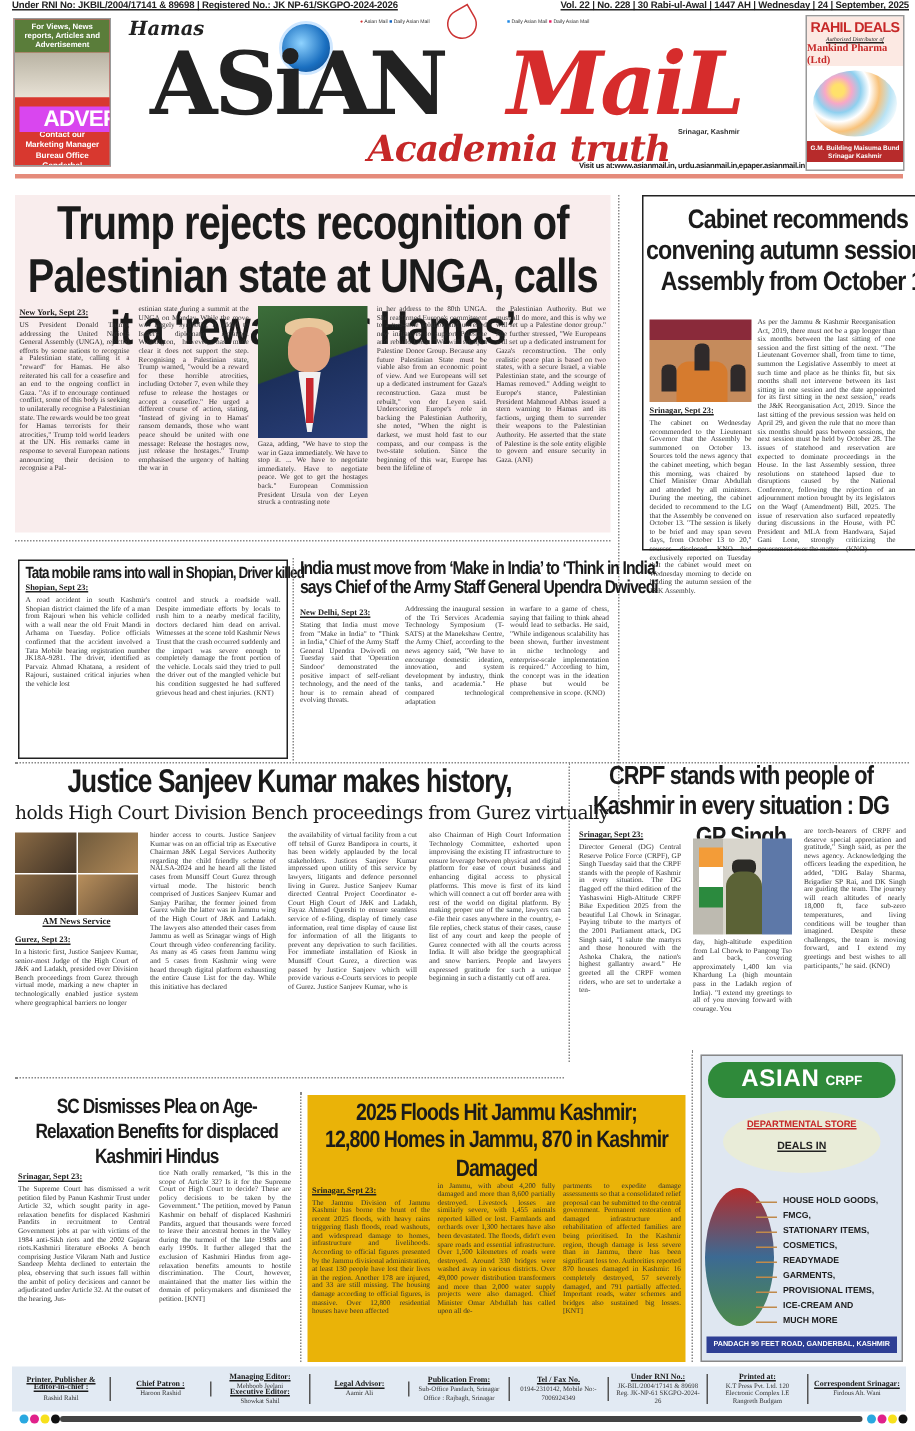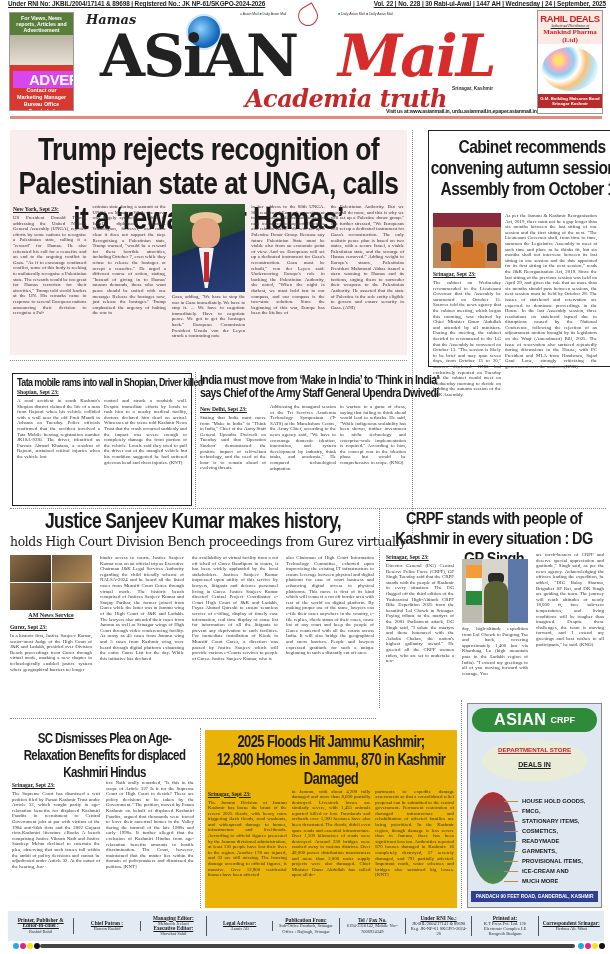--- a/index.html
+++ b/index.html
@@ -21,21 +21,21 @@
 #social2{position:absolute;left:338px;top:12px;font-family:"Liberation Sans",sans-serif;font-size:3.4px;color:#333}
 #masthead-a{position:absolute;left:100px;top:26px;font-family:"DejaVu Serif",serif;font-size:58px;font-weight:bold;color:#222;letter-spacing:-2px;line-height:60px}
 #masthead-b{position:absolute;left:338px;top:26px;font-family:"DejaVu Serif",serif;font-size:58px;font-weight:bold;font-style:italic;color:#d62c2c;letter-spacing:-2px;line-height:60px}
 #pen{position:absolute;left:298px;top:6px;width:20px;height:20px;border:1px solid #c33;border-radius:50% 0 50% 50%;transform:rotate(-30deg)}
 #tagline{position:absolute;left:245px;top:84px;font-family:"DejaVu Serif",serif;font-style:italic;font-weight:bold;font-size:24px;color:#c62828;letter-spacing:-0.5px}
 #location{position:absolute;left:452px;top:86px;font-family:"Liberation Sans",sans-serif;font-size:4.8px;font-weight:bold;color:#333}
 #visit{position:absolute;left:386px;top:108px;font-family:"Liberation Sans",sans-serif;font-size:5.2px;font-weight:bold;color:#222;letter-spacing:-0.2px}
 #ad-right{position:absolute;left:537px;top:10px;width:66px;height:104px;border:1px solid #999;background:#fff;overflow:hidden}
 #ad-right .h{background:#fce9e3;color:#c62828;font-family:"Liberation Sans",sans-serif;font-weight:bold;font-size:9.5px;text-align:center;letter-spacing:-0.4px;padding-top:2px}
 #ad-right .s{font-size:3.8px;text-align:center;font-style:italic;text-decoration:underline;font-family:"Liberation Serif",serif;background:#fce9e3}
-#ad-right .mk{color:#c62828;font-family:"Liberation Serif",serif;font-size:7px;text-align:center;font-weight:bold;background:#fce9e3}
+#ad-right .mk{color:#c62828;font-family:"Liberation Serif",serif;font-size:7px;font-weight:bold;background:#fce9e3}
 #ad-right .pill{height:44px;margin:3px 4px;border-radius:50%;background:radial-gradient(circle at 30% 30%,#ffe16b 8%,#f7a8c8 18%,#8fd0ef 30%,#ffffff 42%,#f8c27a 55%,#b8e3f5 70%,#fff 85%)}
 #ad-right .f{background:#b72b2b;color:#fff;font-family:"Liberation Sans",sans-serif;font-weight:bold;font-size:4.3px;text-align:center;padding:2px 1px;line-height:5px}
 #rule{position:absolute;left:10px;top:116px;width:592px;height:3px;background:#e58b7b}
 
 #lead{position:absolute;left:10px;top:130px;width:397px;height:225px;background:#f9eded}
 #lead h1{font-size:26.5px;line-height:29px;text-align:center;color:#1b1b1b;margin-top:2px;transform:scaleY(1.2);transform-origin:top}
 #lead .cols{position:absolute;top:74px;left:0;right:0;display:flex;gap:6px;padding:0 3px}
 #lead .col{width:76px}
 #lead .photo{width:73px;height:88px;background:linear-gradient(160deg,#3c6e3a 0%,#2b4f2a 45%,#1c2f5b 46%,#2a3f7a 100%);position:relative;margin-bottom:2px}
 #lead .photo .face{position:absolute;left:20px;top:14px;width:28px;height:30px;background:#e2a482;border-radius:45% 45% 40% 40%}

